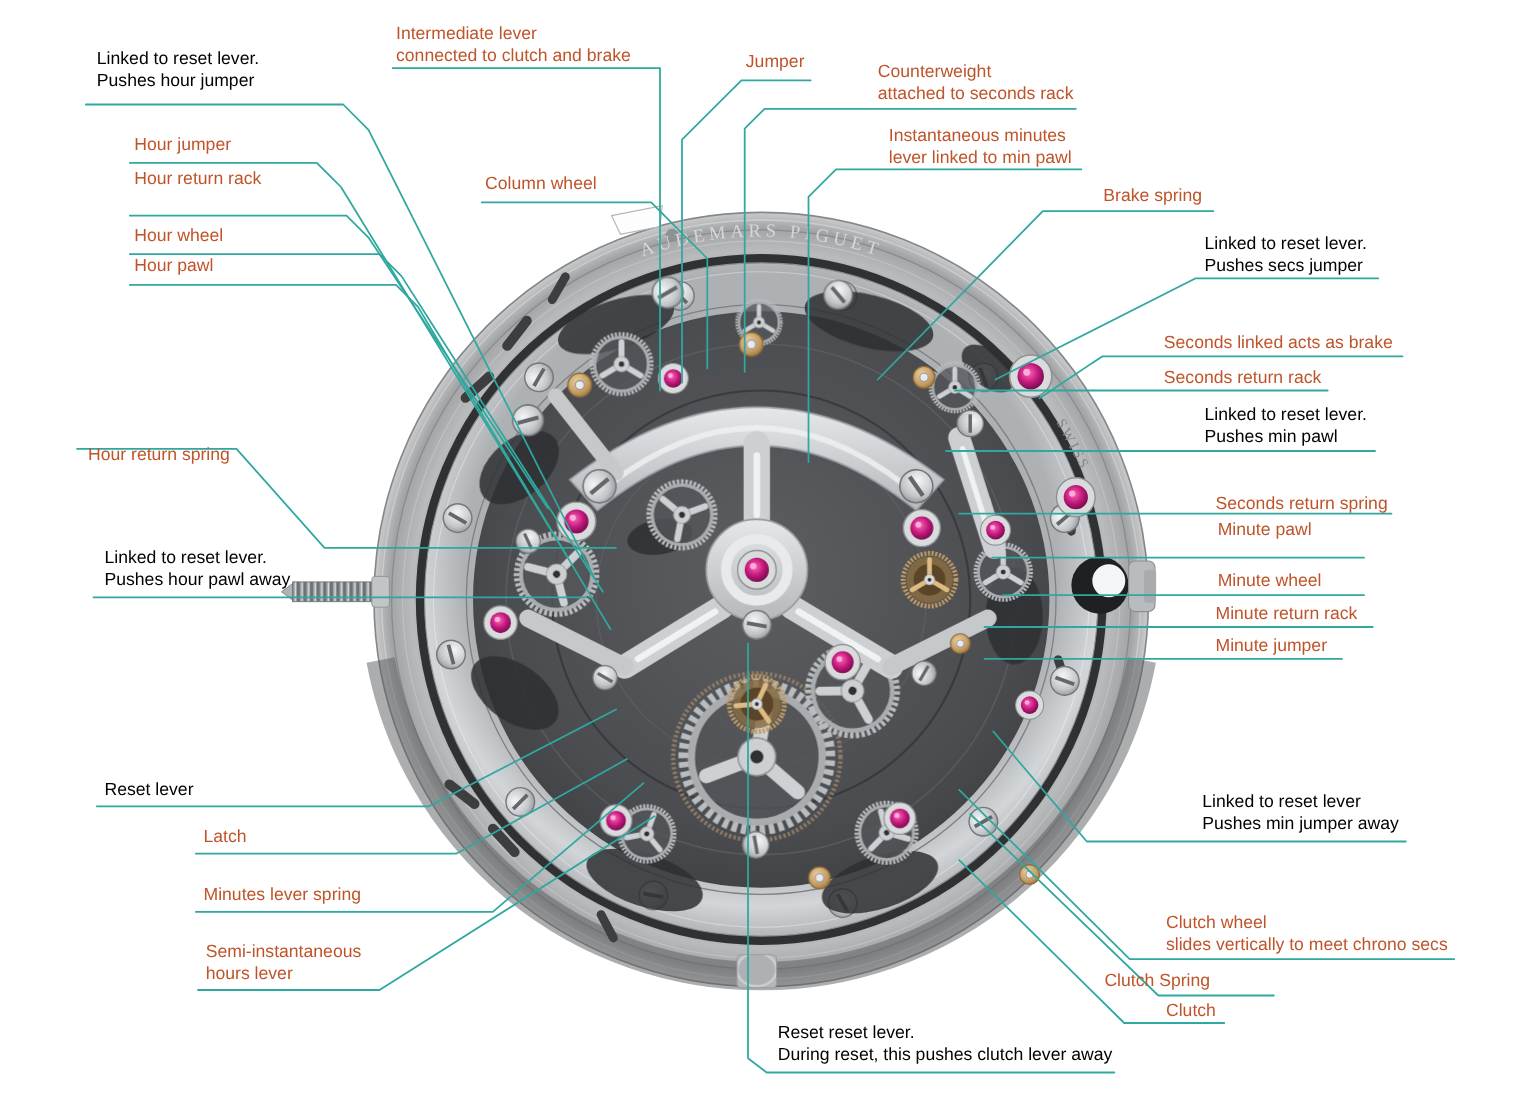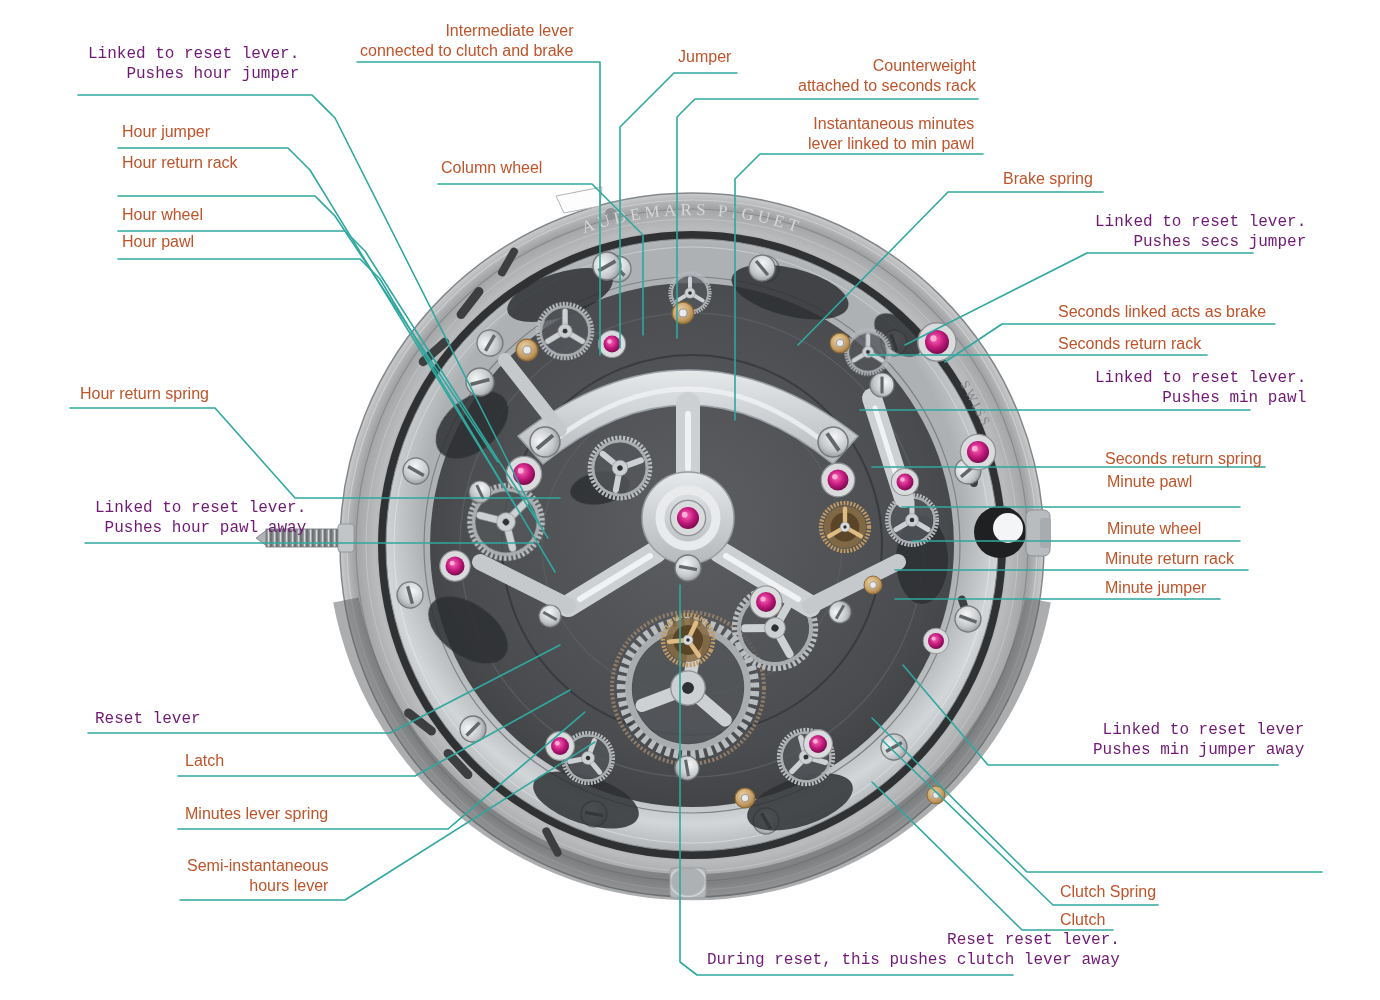--- a/index.html
+++ b/index.html
@@ -1,21 +1,21 @@
 <!DOCTYPE html>
 <html><head>
 <meta charset="utf-8">
 <style>
   html,body{margin:0;padding:0;background:#ffffff;}
   #canvas{position:relative;width:1380px;height:1000px;background:#fff;overflow:hidden;
           font-family:"Liberation Sans",sans-serif;}
   #art{position:absolute;left:0;top:0;}
-  .label{position:absolute;font:16px/20px "Liberation Sans",sans-serif;white-space:pre-line;text-align:right;}
+  .label{position:absolute;font:16px/20px "Liberation Sans",sans-serif;white-space:pre-line;}
   .orange{color:#bf5329;}
-  .blue{color:#701a75;font-family:Liberation Mono, monospace;}
+  .blue{color:#000000;}
   .leader{fill:none;stroke:#2fa89f;stroke-width:1.6;stroke-linejoin:round;stroke-linecap:round;}
   .brandtxt{font-family:"Liberation Serif",serif;font-size:17px;letter-spacing:4px;fill:#d6d6d6;}
   .swisstxt{font-family:"Liberation Serif",serif;font-size:13px;letter-spacing:2.5px;fill:#83868a;}
 </style>
 </head>
 <body>
 
 <div id="canvas">
 
 <svg id="art" width="1380" height="1000" viewBox="0 0 1380 1000">
@@ -309,21 +309,21 @@
     <polyline class="leader" points="680,585 680,962 697,975 1013,975"></polyline>
   </g>
 </svg>
 
   <div class="label blue" style="left:88px;top:44px">Linked to reset lever.
 Pushes hour jumper</div>
   <div class="label orange" style="left:122px;top:122px">Hour jumper</div>
   <div class="label orange" style="left:122px;top:153px">Hour return rack</div>
   <div class="label orange" style="left:122px;top:205px">Hour wheel</div>
   <div class="label orange" style="left:122px;top:232px">Hour pawl</div>
-  <div class="label orange" style="left:80px;top:384px">Hour return spring</div>
+  <div class="label orange" style="left:80px;top:404px">Hour return spring</div>
   <div class="label blue" style="left:95px;top:498px">Linked to reset lever.
 Pushes hour pawl away</div>
   <div class="label blue" style="left:95px;top:709px">Reset lever</div>
   <div class="label orange" style="left:185px;top:751px">Latch</div>
   <div class="label orange" style="left:185px;top:804px">Minutes lever spring</div>
   <div class="label orange" style="left:187px;top:856px">Semi-instantaneous
 hours lever</div>
   <div class="label orange" style="left:360px;top:21px">Intermediate lever
 connected to clutch and brake</div>
   <div class="label orange" style="left:441px;top:158px">Column wheel</div>
@@ -339,18 +339,20 @@
   <div class="label orange" style="left:1058px;top:334px">Seconds return rack</div>
   <div class="label blue" style="left:1095px;top:368px">Linked to reset lever.
 Pushes min pawl</div>
   <div class="label orange" style="left:1105px;top:449px">Seconds return spring</div>
   <div class="label orange" style="left:1107px;top:472px">Minute pawl</div>
   <div class="label orange" style="left:1107px;top:519px">Minute wheel</div>
   <div class="label orange" style="left:1105px;top:549px">Minute return rack</div>
   <div class="label orange" style="left:1105px;top:578px">Minute jumper</div>
   <div class="label blue" style="left:1093px;top:720px">Linked to reset lever
 Pushes min jumper away</div>
-  <div class="label orange" style="left:1060px;top:882px">Clutch Spring</div>
+  <div class="label orange" style="left:1060px;top:830px">Clutch wheel
+slides vertically to meet chrono secs</div>
+  <div class="label orange" style="left:1004px;top:882px">Clutch Spring</div>
   <div class="label orange" style="left:1060px;top:910px">Clutch</div>
   <div class="label blue" style="left:707px;top:930px">Reset reset lever.
 During reset, this pushes clutch lever away</div>
 
 </div>
 
 </body></html>

